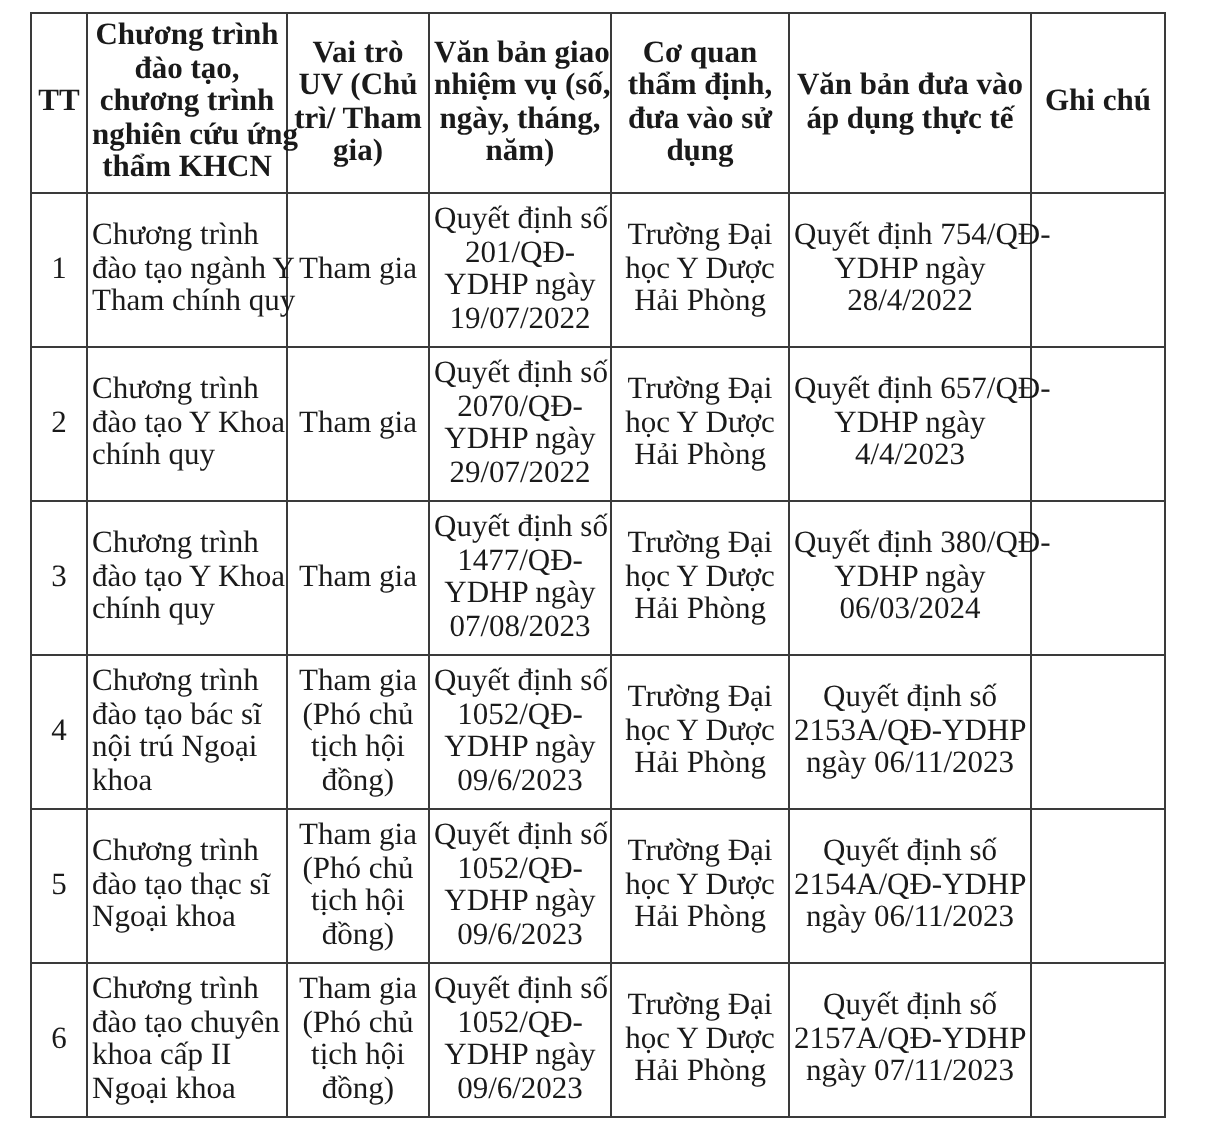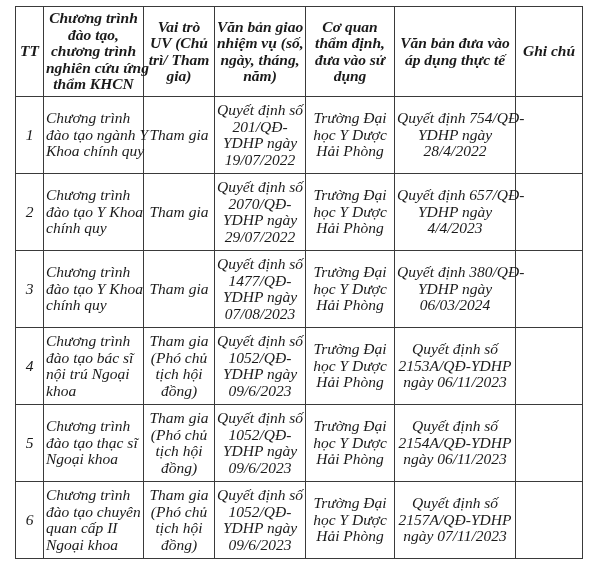--- a/index.html
+++ b/index.html
@@ -22,21 +22,20 @@
       border-collapse: collapse;
       table-layout: fixed;
       width: 568px;
     }
     table.doc-table th, table.doc-table td {
       border: 1px solid #3a3a3a;
       padding: 0 2px;
       font-size: 15.5px;
       line-height: 16.5px;
       vertical-align: middle;
-      font-style: italic;
     }
     table.doc-table th {
       font-weight: bold;
       text-align: center;
       height: 89px;
     }
     table.doc-table tr.data-row td { height: 76px; }
     td.c-tt { text-align: center; }
     td.c-prog { text-align: left; }
     td.c-role, td.c-doc, td.c-org, td.c-apply { text-align: center; }
@@ -90,21 +89,21 @@
         </th>
       <th><span>Ghi chú</span></th>
     </tr>
   </thead>
   <tbody>
     <tr class="data-row">
       <td class="c-tt">1</td>
       <td class="c-prog">
           <span class="ln">Chương trình</span>
           <span class="ln">đào tạo ngành Y</span>
-          <span class="ln">Khoa chính quy</span>
+          <span class="ln">Tham chính quy</span>
         </td>
       <td class="c-role">
           <span class="ln">Tham gia</span>
         </td>
       <td class="c-doc">
           <span class="ln">Quyết định số</span>
           <span class="ln">201/QĐ-</span>
           <span class="ln">YDHP ngày</span>
           <span class="ln">19/07/2022</span>
         </td>
@@ -237,21 +236,21 @@
           <span class="ln">2154A/QĐ-YDHP</span>
           <span class="ln">ngày 06/11/2023</span>
         </td>
       <td class="c-note"></td>
     </tr>
     <tr class="data-row">
       <td class="c-tt">6</td>
       <td class="c-prog">
           <span class="ln">Chương trình</span>
           <span class="ln">đào tạo chuyên</span>
-          <span class="ln">quan cấp II</span>
+          <span class="ln">khoa cấp II</span>
           <span class="ln">Ngoại khoa</span>
         </td>
       <td class="c-role">
           <span class="ln">Tham gia</span>
           <span class="ln">(Phó chủ</span>
           <span class="ln">tịch hội</span>
           <span class="ln">đồng)</span>
         </td>
       <td class="c-doc">
           <span class="ln">Quyết định số</span>

